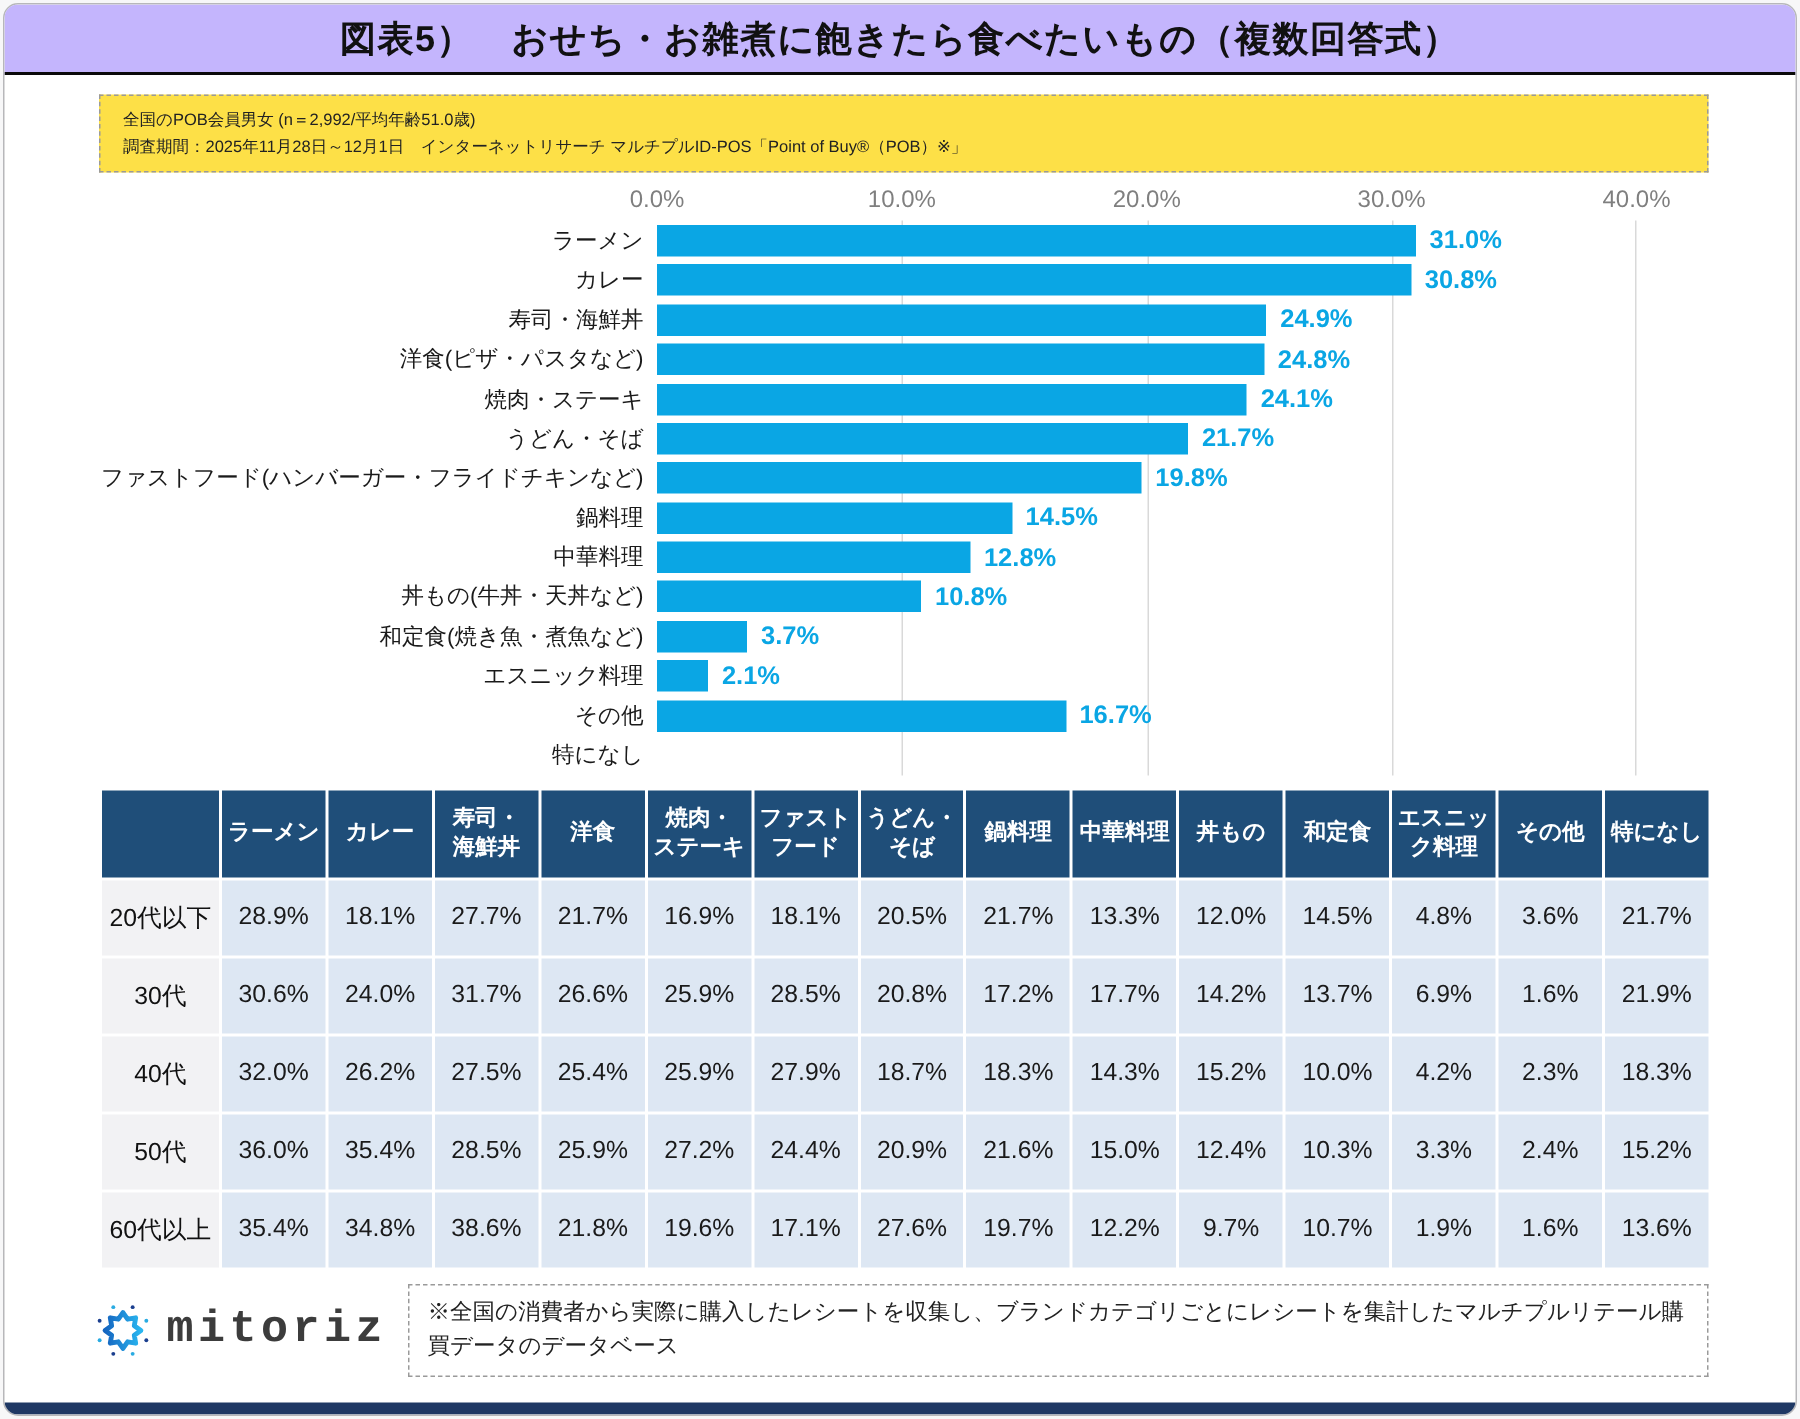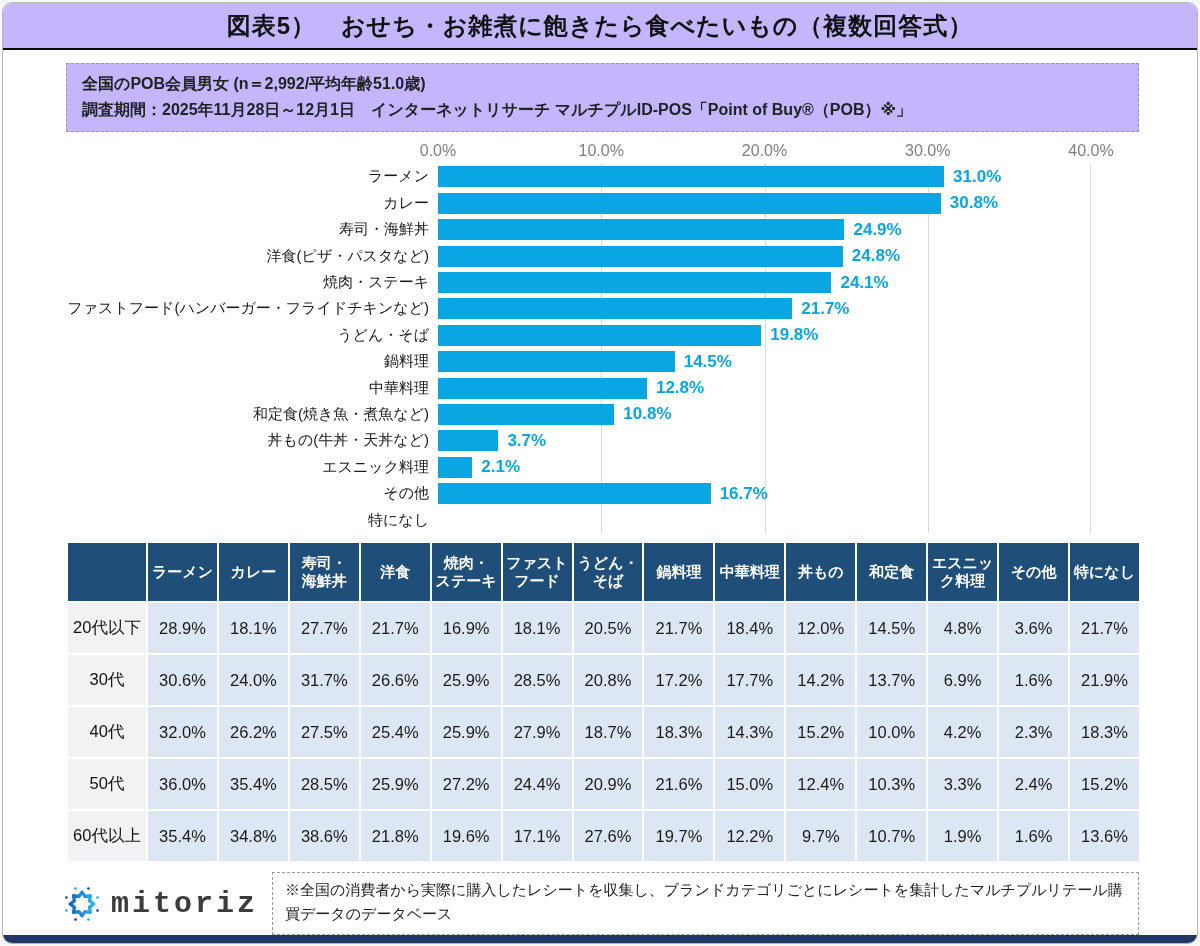--- a/index.html
+++ b/index.html
@@ -9,22 +9,22 @@
     background:#ffffff; border:1px solid #b7b7ba; border-radius:10px; overflow:hidden;
   }
   
   .title-band {
     height:47px; background:#c4b5fd; border-bottom:2px solid #0a0a0a;
     display:flex; align-items:center; justify-content:center;
   }
   .title-band h1 { font-size:24px; font-weight:bold; color:#111; letter-spacing:1px; }
   
   .info-box {
-    margin:13px 58px 10px 63px; border:1px dashed #9a9a9a; background:#c4b5fd;
-    padding:7px 15px; font-size:16px; line-height:1.65; color:#222;font-weight:bold;
+    margin:13px 58px 10px 63px; border:1px dashed #9a9a9a; background:#fde047;
+    padding:7px 15px; font-size:11px; line-height:1.65; color:#222;
   }
   
   .chart { margin:2px 0 0 63px; }
   .axis-row { display:flex; height:22px; }
   .axis-spacer { width:372px; }
   .axis-ticks { position:relative; width:653px; }
   .tick { position:absolute; top:0; transform:translateX(-50%); font-size:16px; color:#7f7f7f; white-space:nowrap; }
   .tick.t0{left:0} .tick.t1{left:25%} .tick.t2{left:50%} .tick.t3{left:75%} .tick.t4{left:100%}
   .chart-body { display:flex; }
   .labels-col { width:372px; }
@@ -88,26 +88,26 @@
         <span class="tick t4">40.0%</span>
       </div>
     </div>
     <div class="chart-body">
       <div class="labels-col">
         <div class="bar-label">ラーメン</div>
         <div class="bar-label">カレー</div>
         <div class="bar-label">寿司・海鮮丼</div>
         <div class="bar-label">洋食(ピザ・パスタなど)</div>
         <div class="bar-label">焼肉・ステーキ</div>
+        <div class="bar-label">うどん・そば</div>
         <div class="bar-label">ファストフード(ハンバーガー・フライドチキンなど)</div>
-        <div class="bar-label">うどん・そば</div>
         <div class="bar-label">鍋料理</div>
         <div class="bar-label">中華料理</div>
+        <div class="bar-label">丼もの(牛丼・天丼など)</div>
         <div class="bar-label">和定食(焼き魚・煮魚など)</div>
-        <div class="bar-label">丼もの(牛丼・天丼など)</div>
         <div class="bar-label">エスニック料理</div>
         <div class="bar-label">その他</div>
         <div class="bar-label">特になし</div>
       </div>
       <div class="plot-col">
         <div class="gridline g1"></div>
         <div class="gridline g2"></div>
         <div class="gridline g3"></div>
         <div class="gridline g4"></div>
         <div class="bar-row">
@@ -198,21 +198,21 @@
       <tr>
         <td class="rowlabel">20代以下</td>
         <td>28.9%</td>
         <td>18.1%</td>
         <td>27.7%</td>
         <td>21.7%</td>
         <td>16.9%</td>
         <td>18.1%</td>
         <td>20.5%</td>
         <td>21.7%</td>
-        <td>18.4%</td>
+        <td>13.3%</td>
         <td>12.0%</td>
         <td>14.5%</td>
         <td>4.8%</td>
         <td>3.6%</td>
         <td>21.7%</td>
       </tr>
       <tr>
         <td class="rowlabel">30代</td>
         <td>30.6%</td>
         <td>24.0%</td>

